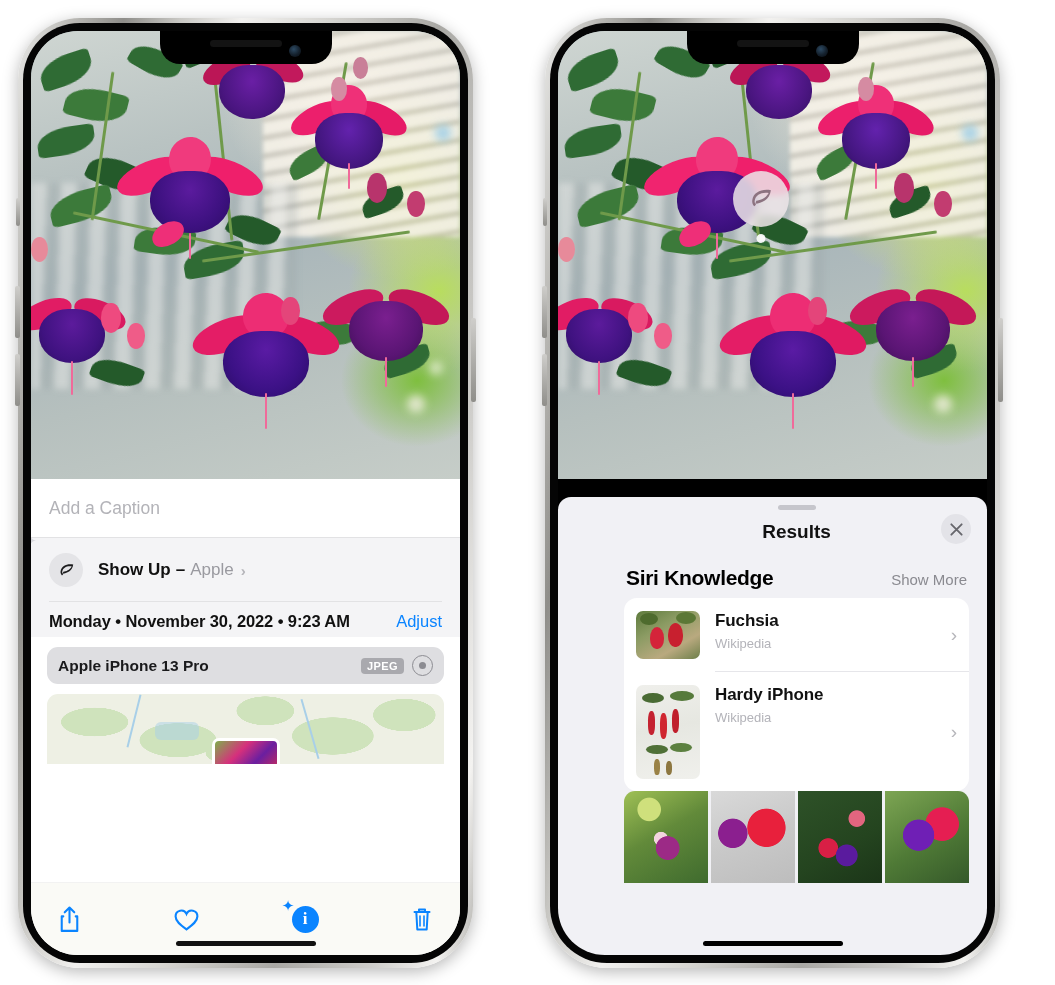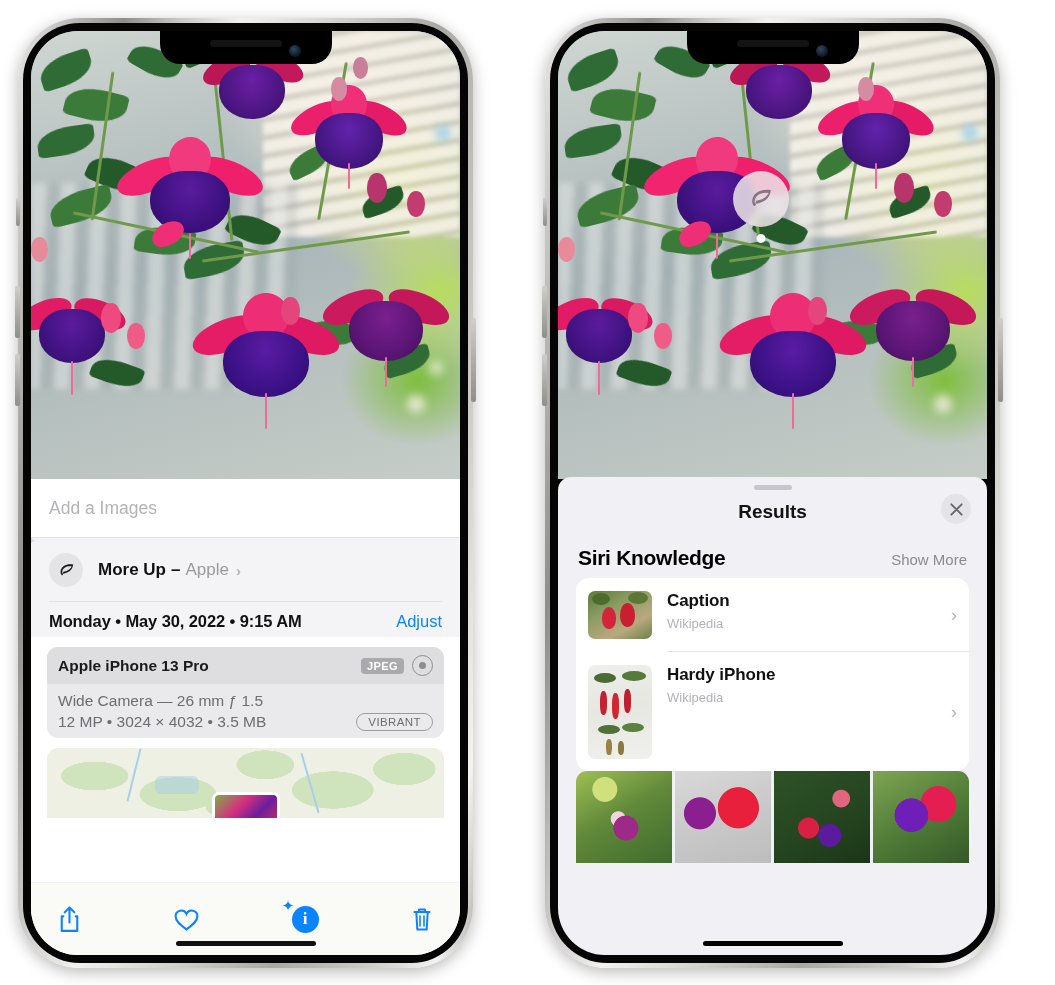--- a/index.html
+++ b/index.html
@@ -269,62 +269,55 @@
         <div class="bud" style="left:0px;top:206px;width:17px;height:25px;background:#e78a9a;"></div>
 
         <div class="bokeh" style="left:376px;top:364px;width:18px;height:18px;background:#f6f2e6;"></div>
         <div class="bokeh" style="left:398px;top:330px;width:14px;height:14px;background:#e9f0d6;"></div>
         <div class="bokeh" style="left:404px;top:94px;width:16px;height:16px;background:#8fc8e8;"></div>
       </div>
 
       <div class="sheet-l" style="top:448px;">
 
         <div class="caption-row">
-          <span class="caption-ph">Add a Images</span>
+          <span class="caption-ph">Add a Caption</span>
         </div>
 
         <div class="lookup-row">
           <span class="spark">✦</span>
           <span class="leafbadge">
             <svg width="19" height="19" viewBox="0 0 24 24" aria-hidden="true">
               <path d="M20.5 4.5C13 3 5.5 6 4.5 13c-.3 2.2.5 4 1.8 5.2l1.5-1.4c-.9-.9-1.4-2-1.2-3.4.7-5 6-7.6 12-6.6-2.6 4.6-7.2 6.2-10.6 6.7l-.9 2.6c5.2-.5 12.3-3.2 13.4-11.6z" fill="#1c1c1e"></path>
             </svg>
           </span>
           <span class="lookup-text">
-            <span>More Up</span>
+            <span>Show Up</span>
             <span class="dash">–</span>
             <span class="sub">Apple</span>
             <span class="chev">›</span>
           </span>
           <div class="lookup-sep"></div>
         </div>
 
         <div class="meta-block">
           <div class="meta-line1">
-            <span class="meta-date">Monday • May 30, 2022 • 9:15 AM</span>
+            <span class="meta-date">Monday • November 30, 2022 • 9:23 AM</span>
             <span class="adjust">Adjust</span>
           </div>
         </div>
 
         <div class="card">
           <div class="card-head">
             <span class="dev">Apple iPhone 13 Pro</span>
             <span class="right">
               <span class="pill-jpeg">JPEG</span>
               <span class="lensicon">
                   <i></i>
                 </span>
             </span>
-          </div>
-          <div class="card-body">
-            <div class="cb-row1">Wide Camera — 26 mm ƒ 1.5</div>
-            <div class="cb-row2">
-              <span class="t">12 MP • 3024 × 4032 • 3.5 MB</span>
-              <span class="pill-vib">VIBRANT</span>
-            </div>
           </div>
         </div>
 
         <div class="mapwrap">
           <div class="mp"></div>
           <div class="riv" style="left:86px;top:0;width:2px;height:54px;transform:rotate(14deg);"></div>
           <div class="riv" style="left:262px;top:4px;width:2px;height:62px;transform:rotate(-16deg);"></div>
           <div class="riv" style="left:108px;top:28px;width:44px;height:18px;border-radius:6px;opacity:.5;"></div>
           <div class="pinimg"></div>
         </div>
@@ -454,21 +447,21 @@
         <div class="vl-badge" style="left:175px;top:140px;">
           <div class="circ">
             <svg width="28" height="28" viewBox="0 0 24 24" aria-hidden="true">
               <path d="M20.5 4.5C13 3 5.5 6 4.5 13c-.3 2.2.5 4 1.8 5.2l1.5-1.4c-.9-.9-1.4-2-1.2-3.4.7-5 6-7.6 12-6.6-2.6 4.6-7.2 6.2-10.6 6.7l-.9 2.6c5.2-.5 12.3-3.2 13.4-11.6z" fill="#8c7380"></path>
             </svg>
           </div>
           <div class="tail"></div>
         </div>
       </div>
 
-      <div class="sheet-r" style="top:446px;">
+      <div class="sheet-r" style="top:466px;padding-left:48px;">
         <div class="grabber"></div>
         <div class="res-head">
           <span class="res-title">Results</span>
           <span class="closebtn">
             <svg width="15" height="15" viewBox="0 0 16 16" aria-hidden="true">
               <path d="M2.5 2.5l11 11M13.5 2.5l-11 11" stroke="#67676d" stroke-width="2" stroke-linecap="round"></path>
             </svg>
           </span>
         </div>
 
@@ -479,21 +472,21 @@
 
         <div class="kcard">
           <div class="krow">
             <span class="kthumb a">
               <i class="kt-f" style="left:14px;top:16px;width:14px;height:22px;background:#d4243a;border-radius:50% 50% 45% 45%;"></i>
               <i class="kt-f" style="left:32px;top:12px;width:15px;height:24px;background:#c8202f;border-radius:50% 50% 45% 45%;"></i>
               <i class="kt-f" style="left:4px;top:2px;width:18px;height:12px;background:#4e6b2e;border-radius:50%;"></i>
               <i class="kt-f" style="left:40px;top:1px;width:20px;height:12px;background:#5b7736;border-radius:50%;"></i>
             </span>
             <span class="kbody">
-              <span class="ktitle" style="display:block">Caption</span>
+              <span class="ktitle" style="display:block">Fuchsia</span>
               <span class="ksrc" style="display:block">Wikipedia</span>
             </span>
             <span class="kchev">›</span>
           </div>
           <div class="kdiv"></div>
           <div class="krow">
             <span class="kthumb b">
               <i class="kt-f" style="left:6px;top:8px;width:22px;height:10px;background:#4a6b34;border-radius:50%;"></i>
               <i class="kt-f" style="left:34px;top:6px;width:24px;height:10px;background:#567a3c;border-radius:50%;"></i>
               <i class="kt-f" style="left:12px;top:26px;width:7px;height:24px;background:#c42230;border-radius:40%;"></i>

